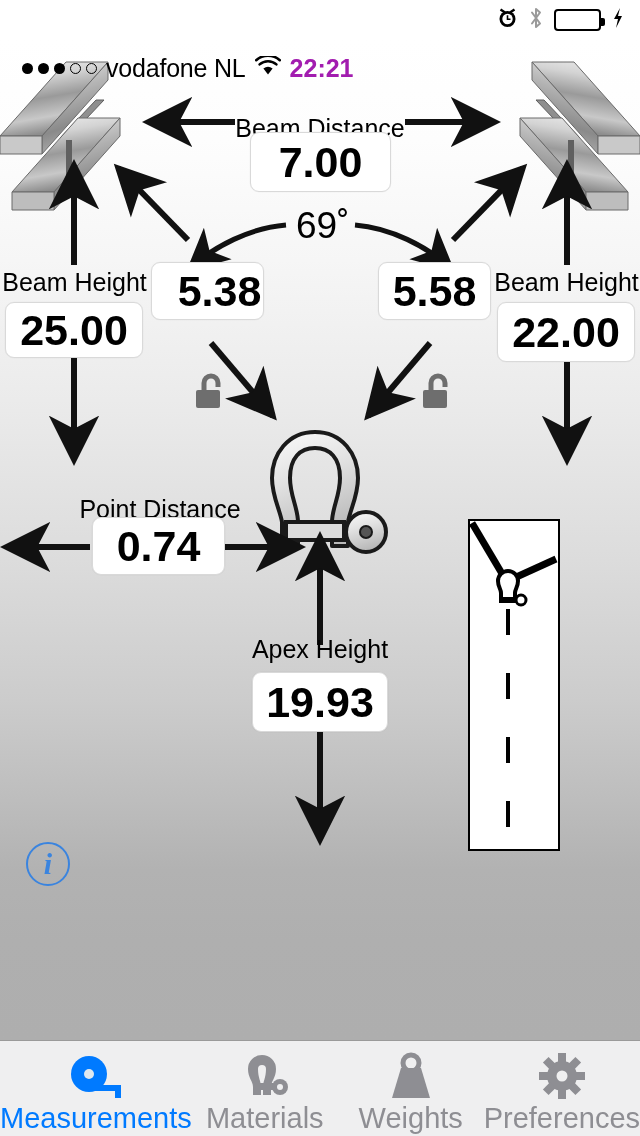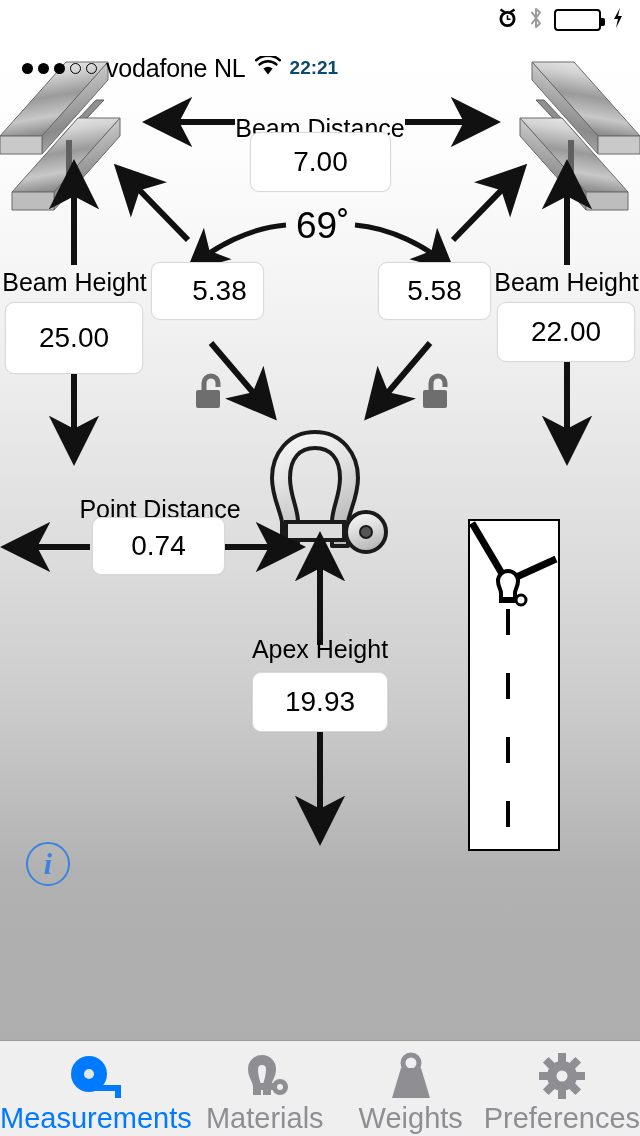--- a/index.html
+++ b/index.html
@@ -25,21 +25,21 @@
   }
   .sb-left {
     position: absolute; left: 22px; top: 4px; height: 40px;
     display: flex; align-items: center; gap: 9px; margin-top: 44px;
   }
   .dots { display: flex; align-items: center; gap: 5px; }
   .dot { width: 11px; height: 11px; border-radius: 50%; }
   .dot.on { background: #000; }
   .dot.off { background: transparent; border: 1.6px solid #000; }
   .carrier { font-size: 25px; color: #000; letter-spacing: -0.2px; }
-  .sb-time { font-size: 19px; font-weight: bold; color: #0c4a6e; }
+  .sb-time { font-size: 25px; font-weight: bold; color: #a21caf; }
   .sb-right {
     position: absolute; right: 16px; top: 0; height: 40px;
     display: flex; align-items: center; gap: 11px;
   }
   .batt {
     width: 47px; height: 22px; border: 2px solid #000;
     border-radius: 4px; padding: 2px; position: relative;
   }
   .batt-fill { height: 100%; width: 100%; background: #4cd964; border-radius: 1px;}
   .batt-cap {
@@ -58,22 +58,23 @@
     overflow: hidden;
   }
 
   
   .field {
     position: absolute;
     background: #ffffff;
     border: 1px solid #d9d9d9;
     border-radius: 9px;
     display: flex; align-items: center; justify-content: center;
-    font-size: 28px; color: #000;
+    font-size: 43px; color: #000;
     box-shadow: 0 0 0 0.5px rgba(0,0,0,0.03);
+    font-weight: bold;
   }
   .label {
     position: absolute;
     font-size: 25px; color: #000;
     white-space: nowrap;
     text-align: center;
   }
   .angle-label {
     position: absolute;
     font-size: 37px; color: #000;
@@ -281,21 +282,21 @@
         <line x1="320" y1="692" x2="320" y2="800" marker-end="url(#ah)"></line>
       </g>
     </svg>
 
     <div class="label" style="left:0; top:58px; width:640px;margin-top:16px;">Beam Distance</div>
     <div class="field" style="left:250px; top:92px; width:141px; height:60px;">7.00</div>
 
     <div class="angle-label" style="left:296px; top:165px;">69˚</div>
 
     <div class="label" style="left:2px; top:228px; width:145px;">Beam Height</div>
-    <div class="field" style="left:5px; top:262px; width:138px; height:72px;">25.00</div>
+    <div class="field" style="left:5px; top:262px; width:138px; height:56px;">25.00</div>
 
     <div class="label" style="left:494px; top:228px; width:145px;">Beam Height</div>
     <div class="field" style="left:497px; top:262px; width:138px; height:60px;text-align:right;">22.00</div>
 
     <div class="field" style="left:151px; top:222px; width:113px; height:58px;padding-left:24px;">5.38</div>
     <div class="field" style="left:378px; top:222px; width:113px; height:58px;">5.58</div>
 
     <div class="label" style="left:50px; top:455px; width:220px;">Point Distance</div>
     <div class="field" style="left:92px; top:477px; width:133px; height:58px;">0.74</div>
 

